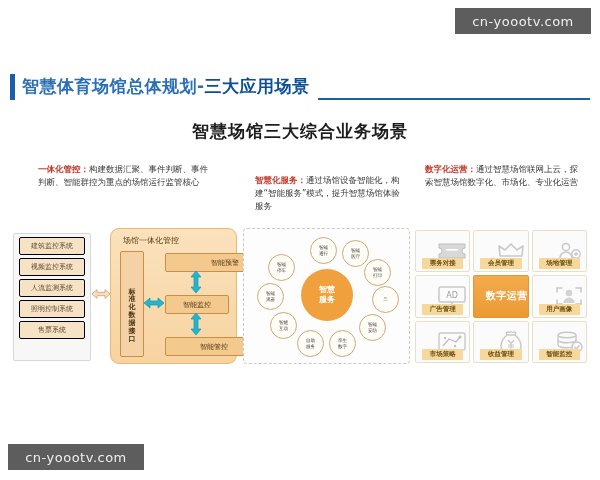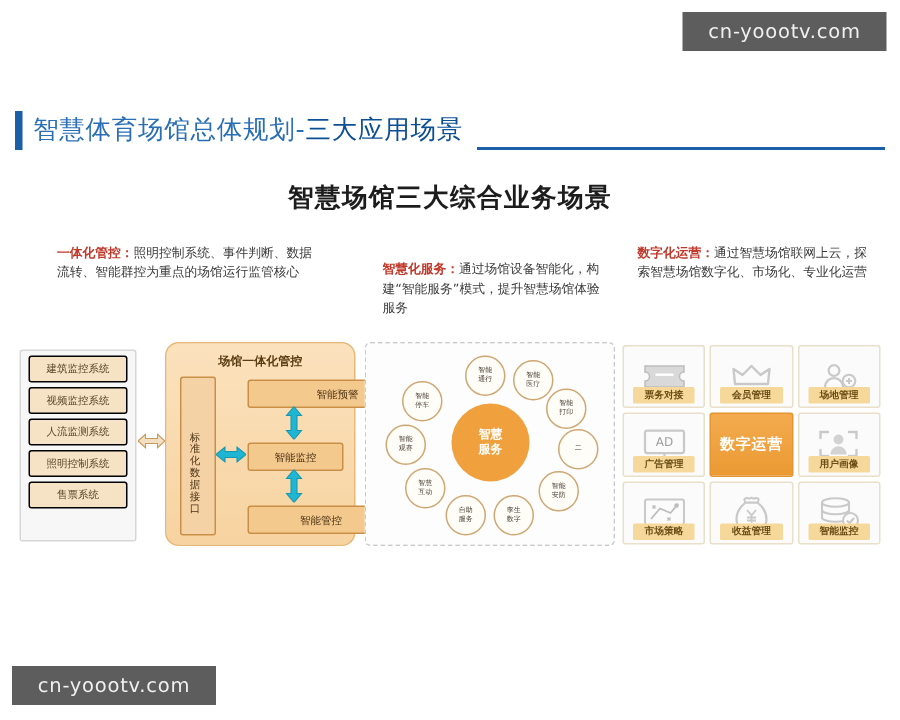--- a/index.html
+++ b/index.html
@@ -17,21 +17,21 @@
     display:flex;align-items:center;justify-content:center;
     letter-spacing:.5px;
   }
   .wm-top{left:455px;top:8px;width:136px;height:26px;font-size:13px;}
   .wm-bottom{left:8px;top:444px;width:136px;height:26px;font-size:13px;}
 
   
   .header{position:absolute;left:0;top:72px;width:600px;height:30px;}
   .header-bar{position:absolute;left:10px;top:2px;width:5px;height:26px;background:#1a5fa8;}
   .header-title{
-    position:absolute;left:22px;top:3px;font-size:17px;font-weight:normal;
+    position:absolute;left:22px;top:3px;font-size:17px;font-weight:bold;
     color:#2a6fb5;white-space:nowrap;letter-spacing:.5px;
   }
   .header-title .accent{color:#0d4f93;}
   .header-rule{position:absolute;left:318px;top:26px;width:272px;height:2px;background:#1a5fa8;}
 
   
   .main-heading{
     position:absolute;left:0;top:120px;width:600px;text-align:center;
     font-size:17px;font-weight:bold;color:#1c1c1c;letter-spacing:1px;
   }
@@ -62,31 +62,31 @@
     display:flex;align-items:center;justify-content:center;
   }
 
   
   .center-panel{
     position:absolute;left:110px;top:228px;width:125px;height:134px;
     background:linear-gradient(180deg,#fbe2bd 0%,#f7d3a0 100%);
     border:1px solid #e8b877;border-radius:9px;
   }
   .center-title{
-    position:absolute;left:0;top:6px;width:125px;text-align:center;
-    font-size:8px;font-weight:bold;color:#5a3d12;
+    position:absolute;left:12px;top:6px;width:125px;text-align:left;
+    font-size:8px;font-weight:normal;color:#5a3d12;
   }
   .vert-box{
     position:absolute;left:9px;top:22px;width:22px;height:104px;
     background:#f4d2a6;border:1px solid #c98f46;border-radius:2px;
     display:flex;align-items:center;justify-content:center;
   }
   .vert-text{
     font-size:7px;color:#4a3212;line-height:1.12;width:11px;
-    word-break:break-all;font-weight:normal;margin-top:24px;
+    text-align:center;word-break:break-all;font-weight:bold;margin-top:24px;
   }
   .stage{
     position:absolute;left:54px;width:62px;height:17px;
     background:#f4c98e;border:1px solid #c98f46;border-radius:2px;
     font-size:7px;color:#4a3212;display:flex;align-items:center;justify-content:center;
   }
   .stage-1{top:24px;padding-left:28px;}
   .stage-2{top:66px;}
   .stage-3{top:108px;padding-left:17px;}
   .v-arrow{position:absolute;left:78px;width:14px;height:22px;}
@@ -112,21 +112,21 @@
   }
 
   
   .grid{
     position:absolute;left:415px;top:230px;width:172px;height:133px;
     display:grid;grid-template-columns:repeat(3,1fr);grid-template-rows:repeat(3,1fr);
     gap:3px;
   }
   .cell{
     position:relative;background:#fbfbfb;border:1px solid #eadfc8;border-radius:2px;
-    display:flex;align-items:center;justify-content:center;overflow:hidden;
+    display:flex;align-items:center;justify-content:flex-end;overflow:hidden;
   }
   .cell-icon{width:34px;height:26px;display:flex;align-items:center;justify-content:center;}
   .cell-label{
     position:absolute;left:6px;right:6px;bottom:2px;height:11px;line-height:11px;
     text-align:center;font-size:6.5px;color:#6b4e16;font-weight:bold;
     background:#f6d99a;border-radius:1px;
   }
   .cell-center{
     background:linear-gradient(180deg,#f3ab4e 0%,#eb9a33 100%);
     border-color:#e49433;
@@ -146,21 +146,21 @@
 
   <div class="header">
     <div class="header-bar"></div>
     <div class="header-title"><span>智慧体育场馆总体规划-</span><span class="accent">三大应用场景</span></div>
     <div class="header-rule"></div>
   </div>
 
   <div class="main-heading">智慧场馆三大综合业务场景</div>
 
   <div class="desc desc-1">
-    <span class="lead">一体化管控：</span><span>照明控制系统、事件判断、数据流转、智能群控为重点的场馆运行监管核心</span>
+    <span class="lead">一体化管控：</span><span>构建数据汇聚、事件判断、事件判断、智能群控为重点的场馆运行监管核心</span>
   </div>
   <div class="desc desc-2">
     <span class="lead">智慧化服务：</span><span>通过场馆设备智能化，构建“智能服务”模式，提升智慧场馆体验服务</span>
   </div>
   <div class="desc desc-3">
     <span class="lead">数字化运营：</span><span>通过智慧场馆联网上云，探索智慧场馆数字化、市场化、专业化运营</span>
   </div>
 
   <div class="left-panel">
     <div class="sys-item">建筑监控系统</div>

